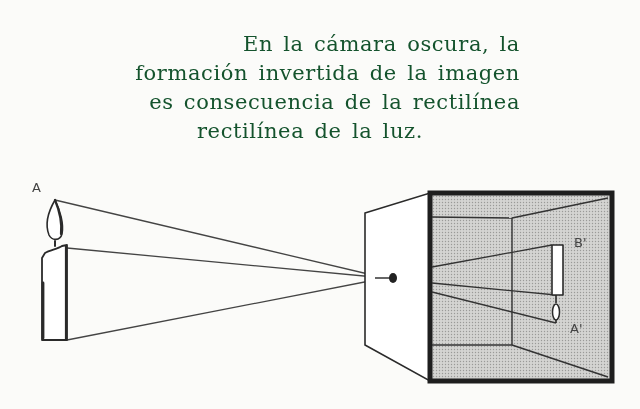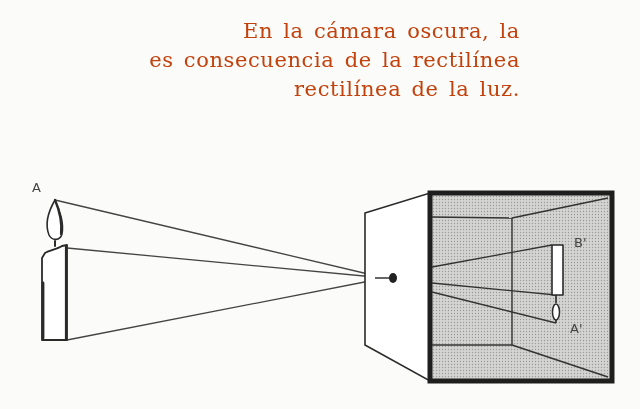--- a/index.html
+++ b/index.html
@@ -5,37 +5,38 @@
     html, body { margin: 0; padding: 0; }
     body {
       width: 640px; height: 409px; overflow: hidden;
       background: #fbfbf9;
       position: relative;
       font-family: "DejaVu Serif", serif;
       color: #2a2a2a;
     }
     .caption {
       position: absolute;
-      left: 60px; top: 17px; width: 460px;
+      left: 60px; top: 30px; width: 460px;
       font-size: 21px;
       line-height: 29px;
       letter-spacing: 0.6px;
       word-spacing: 3px;
-      color: #c2410c;
+      color: #14532d;
     }
     .caption .line { display: block; text-align: right; white-space: nowrap; }
-    .caption .line.c { padding-left: 40px; }
+    .caption .line.c { text-align: center; padding-left: 40px; }
     svg.diagram { position: absolute; left: 0; top: 0; }
     .lbl { font-family: "DejaVu Sans", sans-serif; font-size: 13px; fill: #444; }
   </style>
 </head>
 <body>
 
 <div class="caption">
   <span class="line">En la cámara oscura, la</span>
+  <span class="line">formación invertida de la imagen</span>
   <span class="line">es consecuencia de la rectilínea</span>
   <span class="line c">rectilínea de la luz.</span>
 </div>
 
 <svg class="diagram" width="640" height="409" viewBox="0 0 640 409">
   <defs>
     <pattern id="halftone" width="3" height="3" patternUnits="userSpaceOnUse">
       <rect width="3" height="3" fill="#d4d4d2"></rect>
       <circle cx="1.5" cy="1.5" r="0.7" fill="#9a9a98"></circle>
     </pattern>

